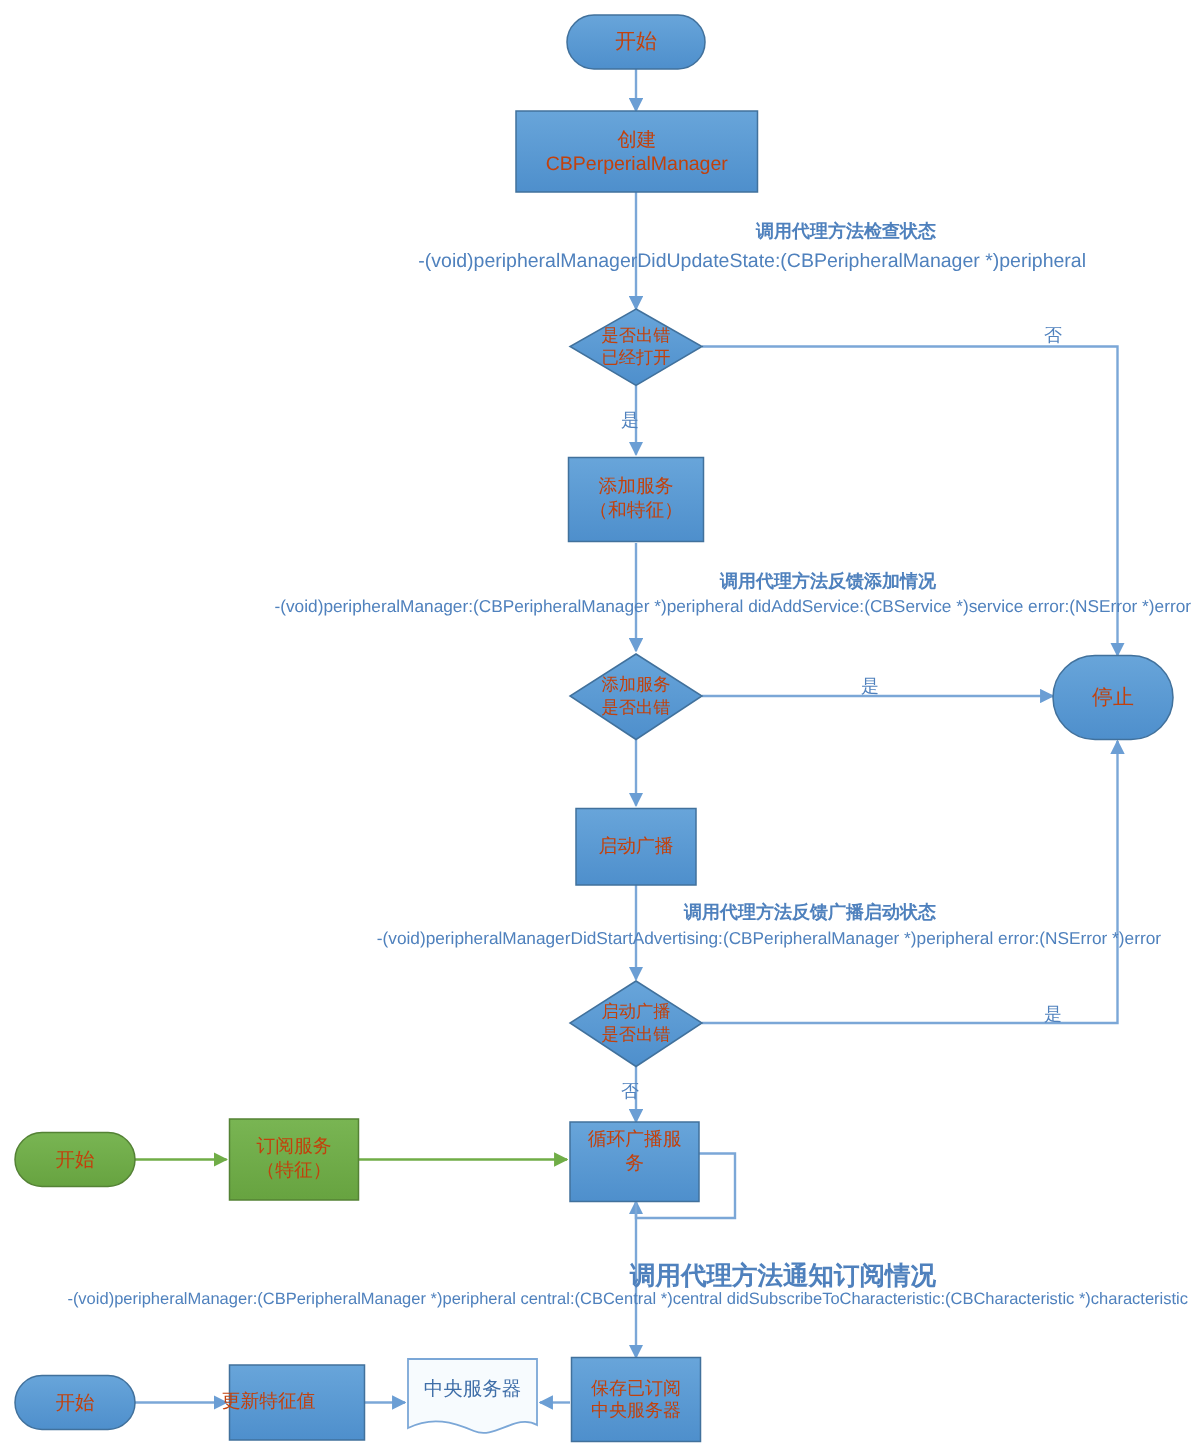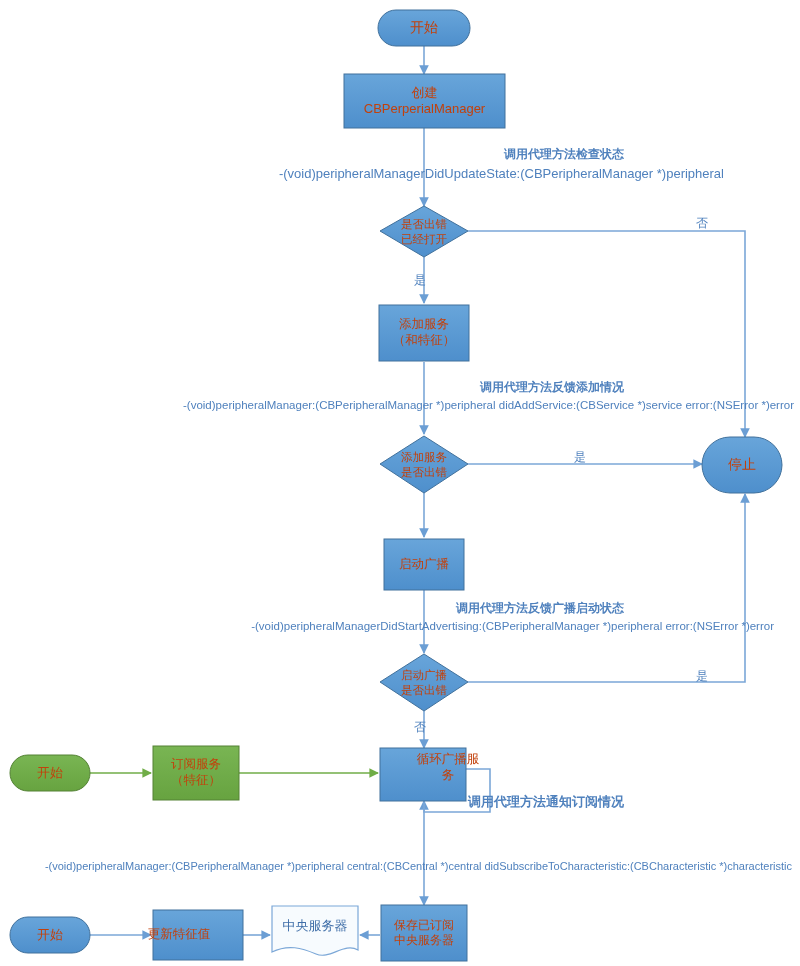--- a/index.html
+++ b/index.html
@@ -157,42 +157,42 @@
 <div class="node-label" style="left:384px; top:539px; width:80px; height:51px; font-size:12.5px;">启动广播</div>
 
 <div class="node-label" style="left:374px; top:654px; width:100px; height:57px; font-size:11.5px;">启动广播
 是否出错</div>
 
 <div class="node-label" style="left:10px; top:755px; width:80px; height:36px; font-size:13px;">开始</div>
 
 <div class="node-label" style="left:153px; top:746px; width:86px; height:54px; font-size:12.5px;">订阅服务
 （特征）</div>
 
-<div class="node-label" style="left:380px; top:748px; width:86px; height:39px; font-size:12.5px;padding-left:25px;">循环广播服
+<div class="node-label" style="left:380px; top:748px; width:86px; height:39px; font-size:12.5px;">循环广播服
 务</div>
 
 <div class="node-label" style="left:10px; top:917px; width:80px; height:36px; font-size:13px;">开始</div>
 
 <div class="node-label" style="left:142px; top:910px; width:74px; height:50px; font-size:12.5px;">更新特征值</div>
 
 <div class="doc-label" style="left:272px; top:906px; width:86px; height:40px;">中央服务器</div>
 
 <div class="node-label" style="left:381px; top:905px; width:86px; height:56px; font-size:12px;">保存已订阅
 中央服务器</div>
 
 <div class="edge-label cn" style="left:224px; top:146px; width:400px; font-size:12px;">调用代理方法检查状态</div>
 <div class="edge-label" style="left:124px; top:165px; width:600px; font-size:13px;">-(void)peripheralManagerDidUpdateState:(CBPeripheralManager *)peripheral</div>
 
 <div class="edge-label cn" style="left:224px; top:379px; width:400px; font-size:12px;">调用代理方法反馈添加情况</div>
 <div class="edge-label" style="left:54px; top:398px; width:740px; font-size:11.5px;">-(void)peripheralManager:(CBPeripheralManager *)peripheral didAddService:(CBService *)service error:(NSError *)error</div>
 
 <div class="edge-label cn" style="left:224px; top:600px; width:400px; font-size:12px;">调用代理方法反馈广播启动状态</div>
 <div class="edge-label" style="left:74px; top:619px; width:700px; font-size:11.5px;">-(void)peripheralManagerDidStartAdvertising:(CBPeripheralManager *)peripheral error:(NSError *)error</div>
 
-<div class="edge-label cn" style="left:224px; top:793px; width:400px; font-size:13px;">调用代理方法通知订阅情况</div>
+<div class="edge-label cn" style="left:224px; top:840px; width:400px; font-size:17px;">调用代理方法通知订阅情况</div>
 <div class="edge-label" style="left:10px; top:859px; width:782px; font-size:11px;">-(void)peripheralManager:(CBPeripheralManager *)peripheral central:(CBCentral *)central didSubscribeToCharacteristic:(CBCharacteristic *)characteristic</div>
 
 <div class="yn" style="left:692px; top:215px; width:20px;">否</div>
 
 <div class="yn" style="left:410px; top:272px; width:20px;">是</div>
 
 <div class="yn" style="left:570px; top:449px; width:20px;">是</div>
 
 <div class="yn" style="left:692px; top:668px; width:20px;">是</div>
 

